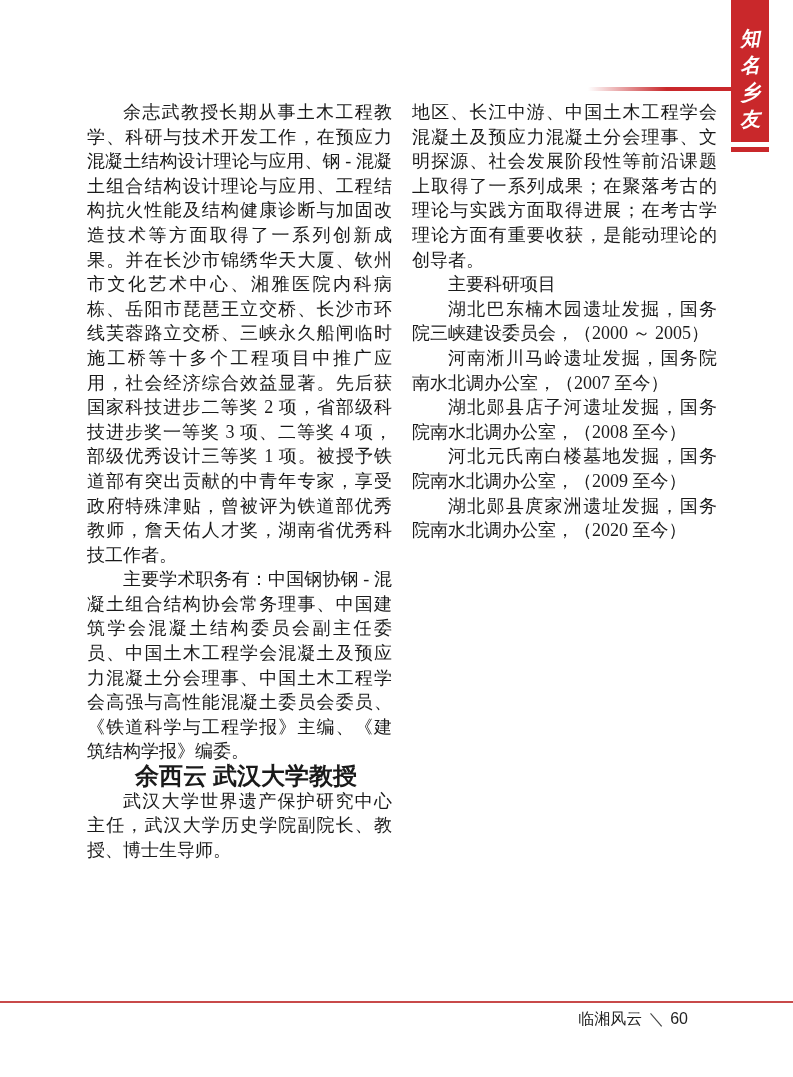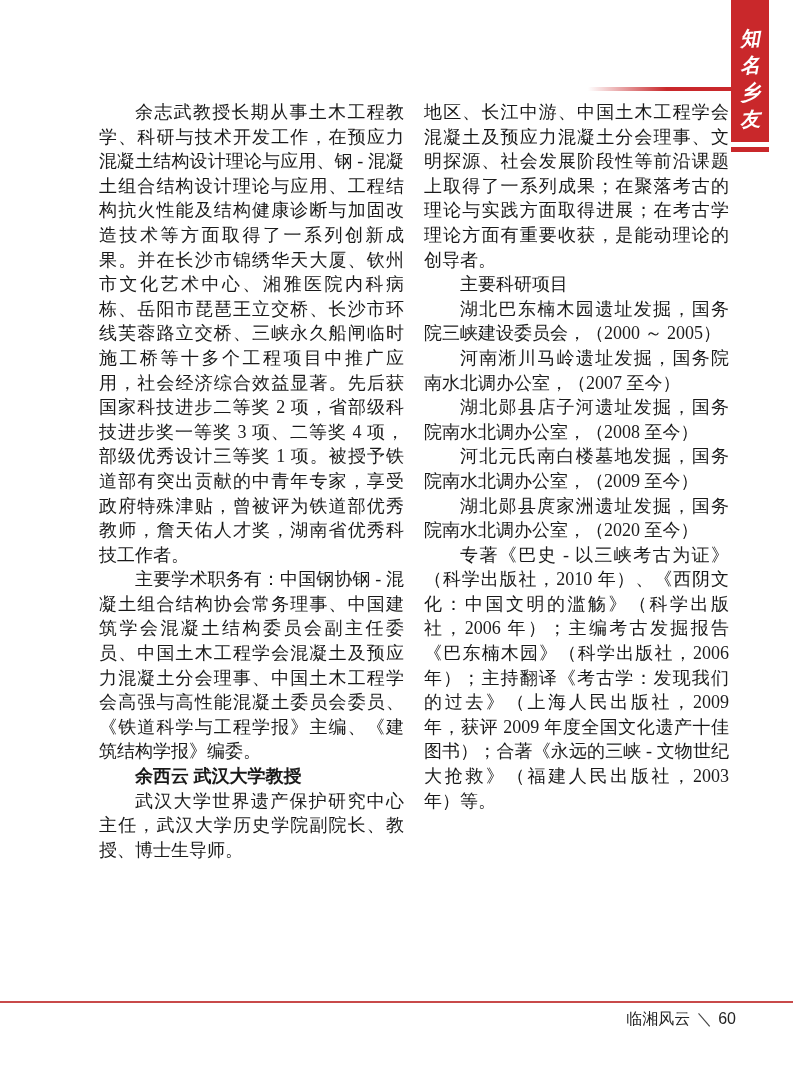--- a/index.html
+++ b/index.html
@@ -8,39 +8,39 @@
     background: #ffffff;
     position: relative;
     overflow: hidden;
     font-family: "Liberation Serif", "DejaVu Serif", serif;
     color: #1a1a1a;
   }
 
   
   .content {
     position: absolute;
-    left: 99px; top: 100px;
+    left: 87px; top: 100px;
     width: 630px;
     display: flex;
     gap: 20px;
   }
   .col {
     width: 306px;
     font-size: 18px;
     line-height: 24.6px;
     text-align: justify;
     letter-spacing: 0;
   }
   .col p { margin: 0; text-indent: 2em; }
   .col p.no-indent { text-indent: 0; }
   .section-heading {
     margin: 24.6px 0 0 0;
     text-indent: 2em;
     font-weight: 700;
-    font-size: 18px;
+    font-size: 24px;
     line-height: 24.6px;
   }
 
   
   .side-banner {
     position: absolute;
     top: 0; left: 731px;
     width: 38px; height: 142px;
     background: #c9282b;
     box-sizing: border-box;
@@ -79,21 +79,20 @@
   }
   .footer {
     position: absolute;
     top: 1009px; left: 0;
     width: 688px;
     text-align: right;
     font-family: "Liberation Sans", "DejaVu Sans", sans-serif;
     font-size: 16px;
     color: #222222;
     white-space: nowrap;
-    padding-left: 48px;
   }
   .footer .sep { margin: 0 6px; color: #444444; }
 </style>
 </head>
 <body>
 
 <div class="header-rule"></div>
 
 <div class="side-banner">
   <span class="char">知</span>
@@ -111,20 +110,19 @@
     <p>武汉大学世界遗产保护研究中心主任，武汉大学历史学院副院长、教授、博士生导师。</p>
   </div>
   <div class="col">
     <p class="no-indent">地区、长江中游、中国土木工程学会混凝土及预应力混凝土分会理事、文明探源、社会发展阶段性等前沿课题上取得了一系列成果；在聚落考古的理论与实践方面取得进展；在考古学理论方面有重要收获，是能动理论的创导者。</p>
     <p>主要科研项目</p>
     <p>湖北巴东楠木园遗址发掘，国务院三峡建设委员会，（2000 ～ 2005）</p>
     <p>河南淅川马岭遗址发掘，国务院南水北调办公室，（2007 至今）</p>
     <p>湖北郧县店子河遗址发掘，国务院南水北调办公室，（2008 至今）</p>
     <p>河北元氏南白楼墓地发掘，国务院南水北调办公室，（2009 至今）</p>
     <p>湖北郧县庹家洲遗址发掘，国务院南水北调办公室，（2020 至今）</p>
-    <p>专著《巴史 - 以三峡考古为证》（科学出版社，2010 年）、《西阴文化：中国文明的滥觞》（科学出版社，2006 年）；主编考古发掘报告《巴东楠木园》（科学出版社，2006 年）；主持翻译《考古学：发现我们的过去》（上海人民出版社，2009 年，获评 2009 年度全国文化遗产十佳图书）；合著《永远的三峡 - 文物世纪大抢救》（福建人民出版社，2003 年）等。</p>
   </div>
 </div>
 
 <div class="footer-rule"></div>
 <div class="footer">
   <span>临湘风云</span><span class="sep">＼</span><span>60</span>
 </div>
 
 </body></html>

